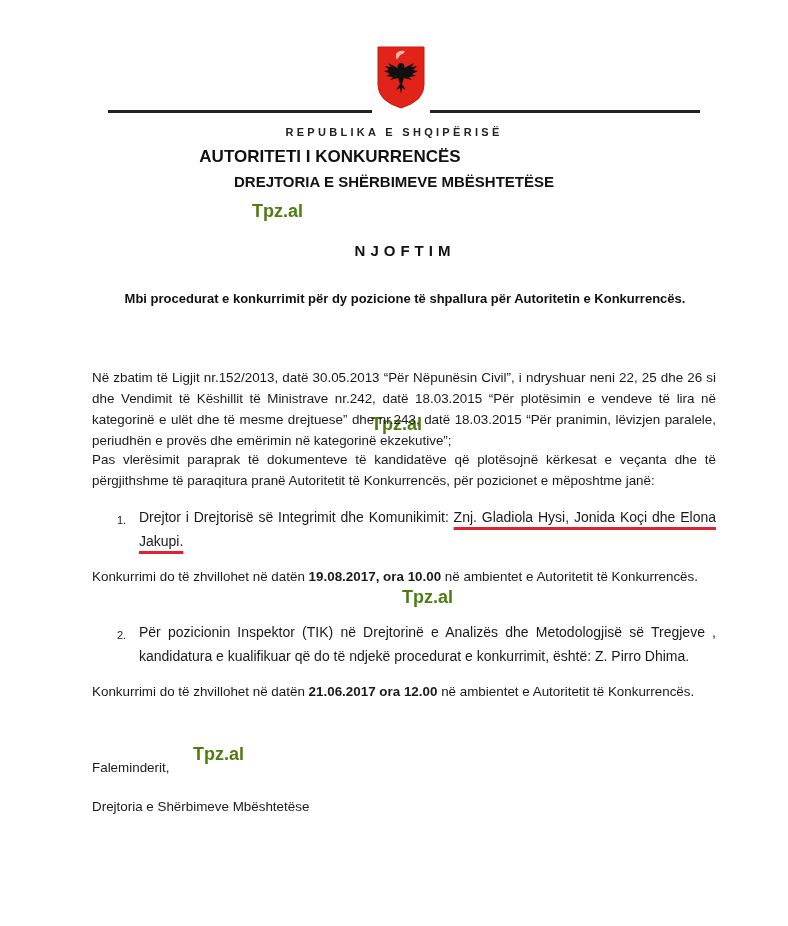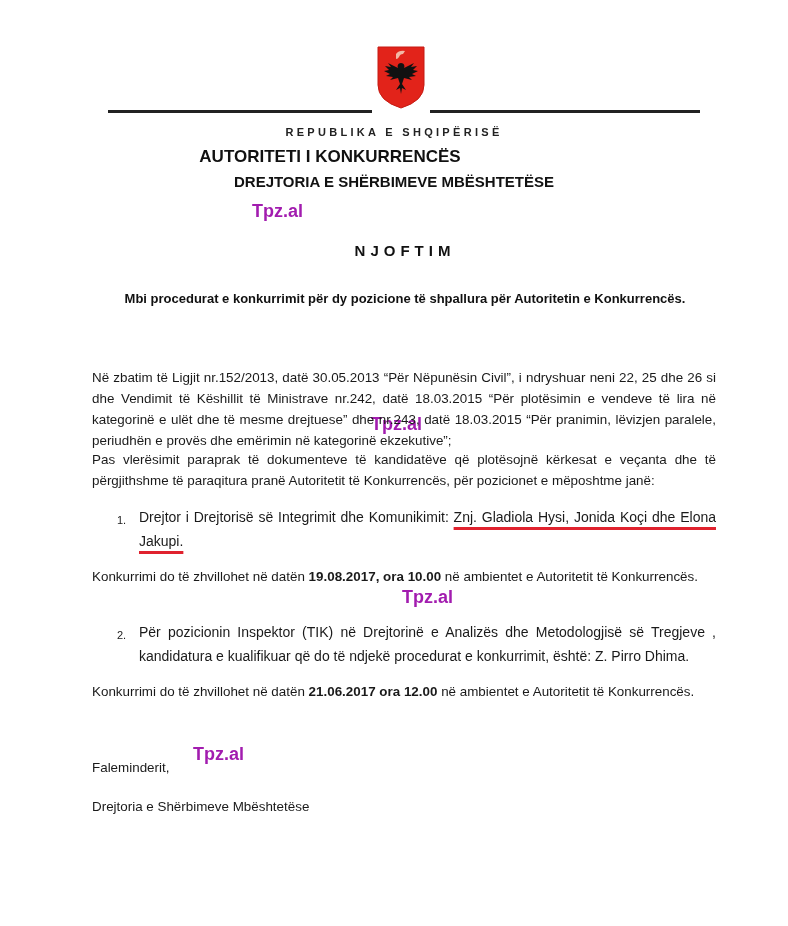--- a/index.html
+++ b/index.html
@@ -7,21 +7,21 @@
            font-family: "Liberation Sans", sans-serif; color: #1a1a1a; }
     .abs { position: absolute; }
     .rule { position: absolute; top: 110px; height: 3px; background: #222; }
     .emblem { position: absolute; left: 376px; top: 45px; width: 50px; height: 65px; }
     .republika { left: 0; width: 788px; top: 126px; text-align: center; font-size: 11px;
                  font-weight: bold; letter-spacing: 3.3px; color: #222; }
     .authority { left: 0; width: 660px; top: 147px; text-align: center; font-size: 17px;
                  font-weight: bold; color: #111; }
     .directorate { left: 0; width: 788px; top: 173px; text-align: center; font-size: 15px;
                    font-weight: bold; color: #111; }
-    .wm { color: #a21caf; font-weight: bold; font-size: 18px; font-family: "Liberation Sans", sans-serif; }
+    .wm { color: #4d7c0f; font-weight: bold; font-size: 18px; font-family: "Liberation Sans", sans-serif; }
     .heading { left: 0; width: 810px; top: 242px; text-align: center; font-size: 15px;
                font-weight: bold; letter-spacing: 5px; color: #111; }
     .subject { left: 0; width: 810px; top: 291px; text-align: center; font-size: 13px;
                font-weight: bold; color: #111; }
     .para { position: absolute; left: 92px; width: 624px; font-size: 13.4px; line-height: 21px;
             text-align: justify; color: #1a1a1a; }
     .para .last { text-align-last: left; margin-top: 43px; }
     .li-num { position: absolute; font-size: 11px; color: #1a1a1a; }
     .li-text { position: absolute; left: 139px; width: 577px; font-size: 14px; line-height: 24px;
                text-align: justify; text-align-last: left; }

